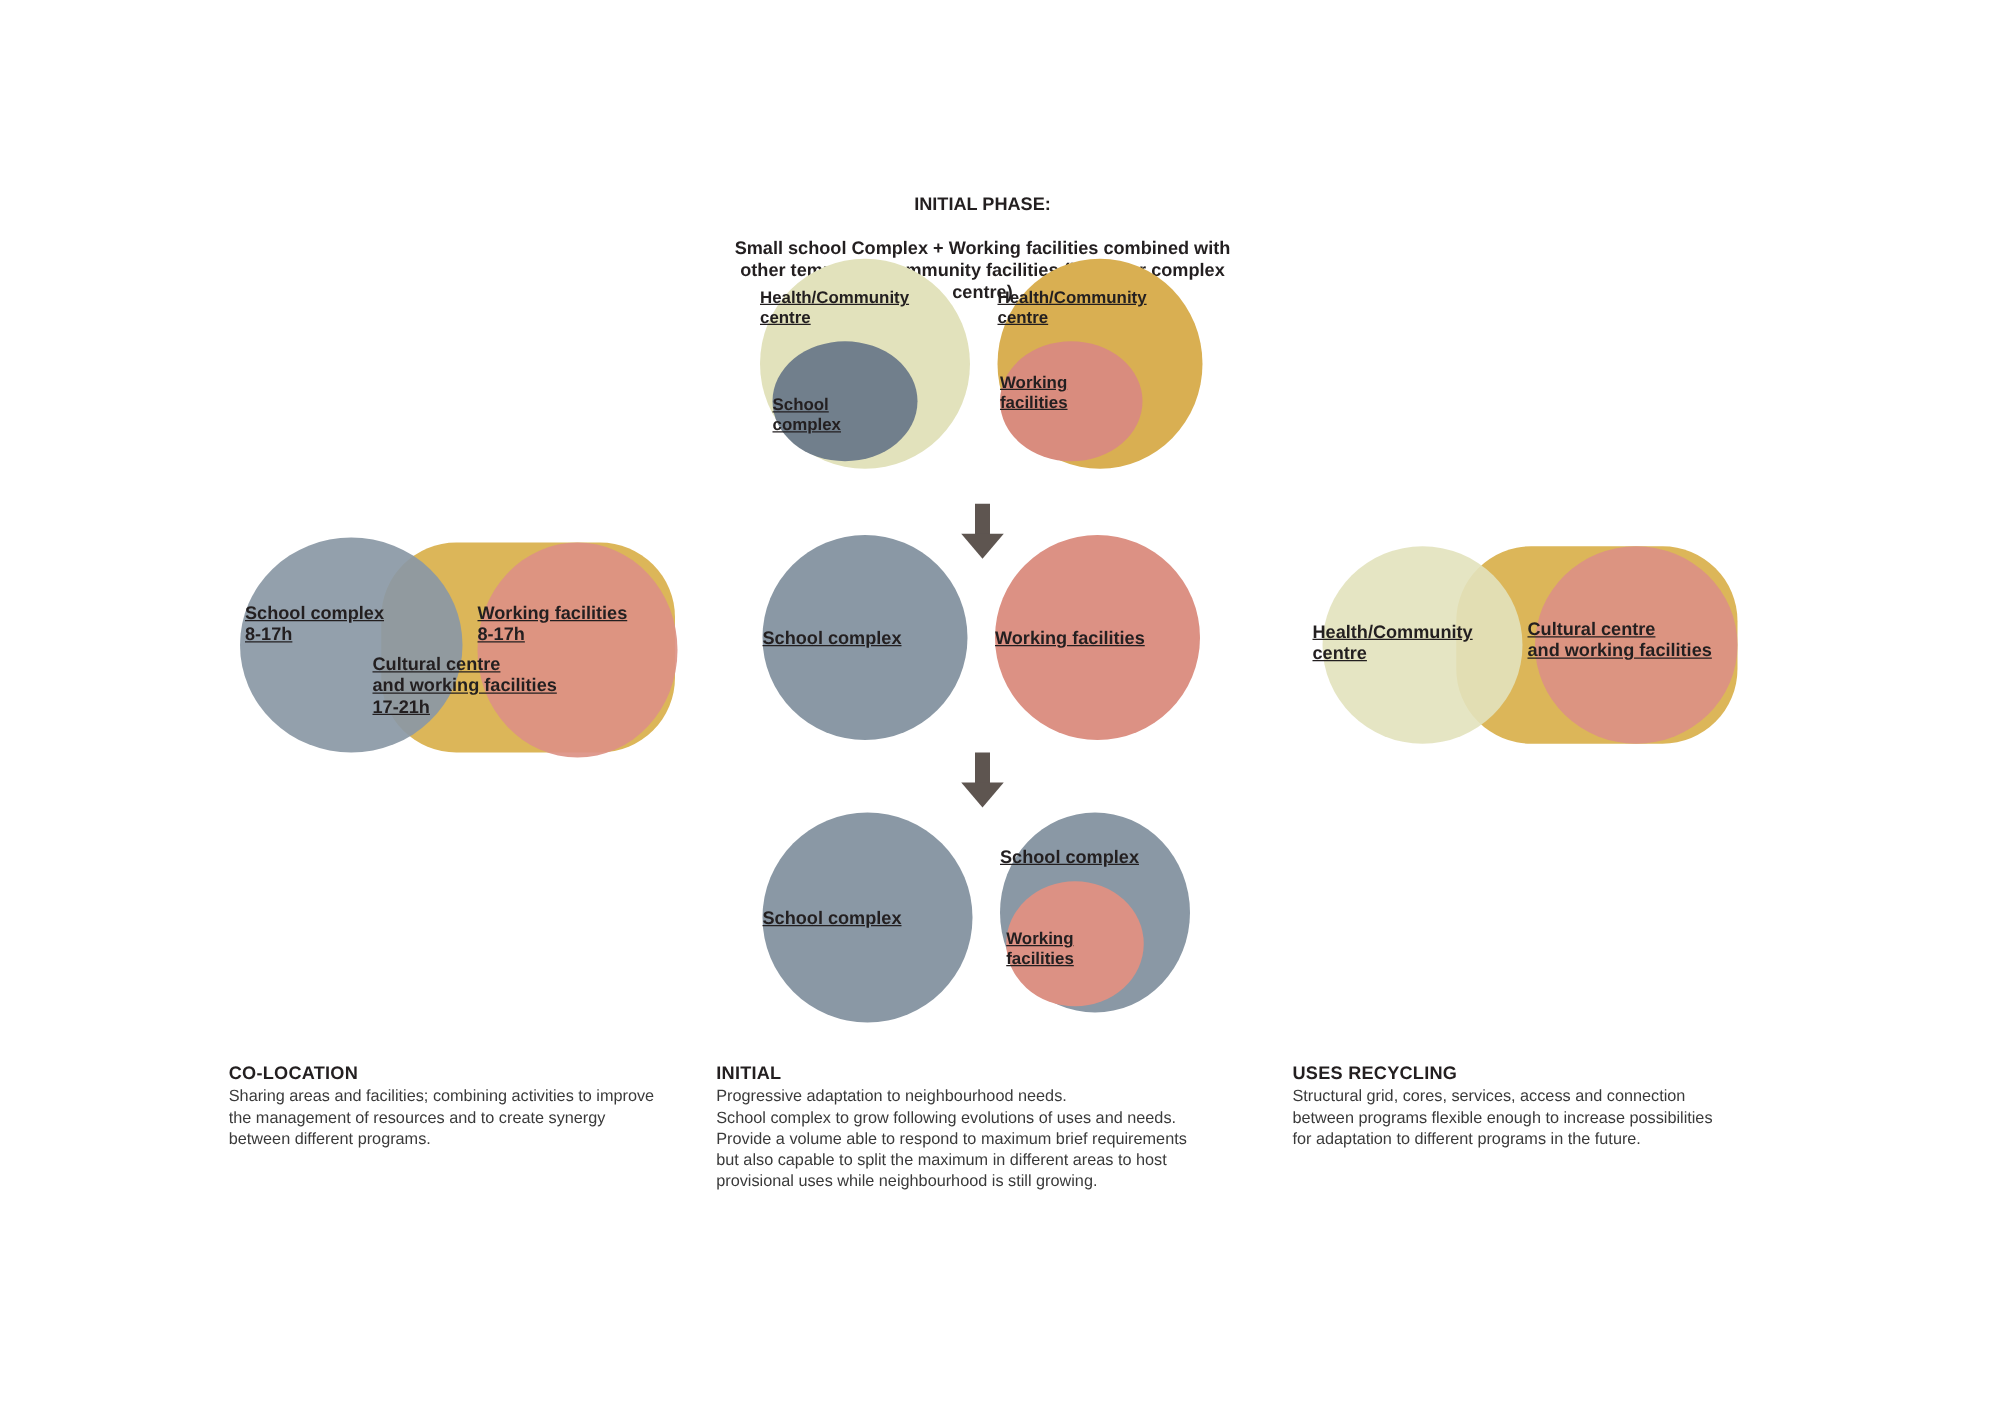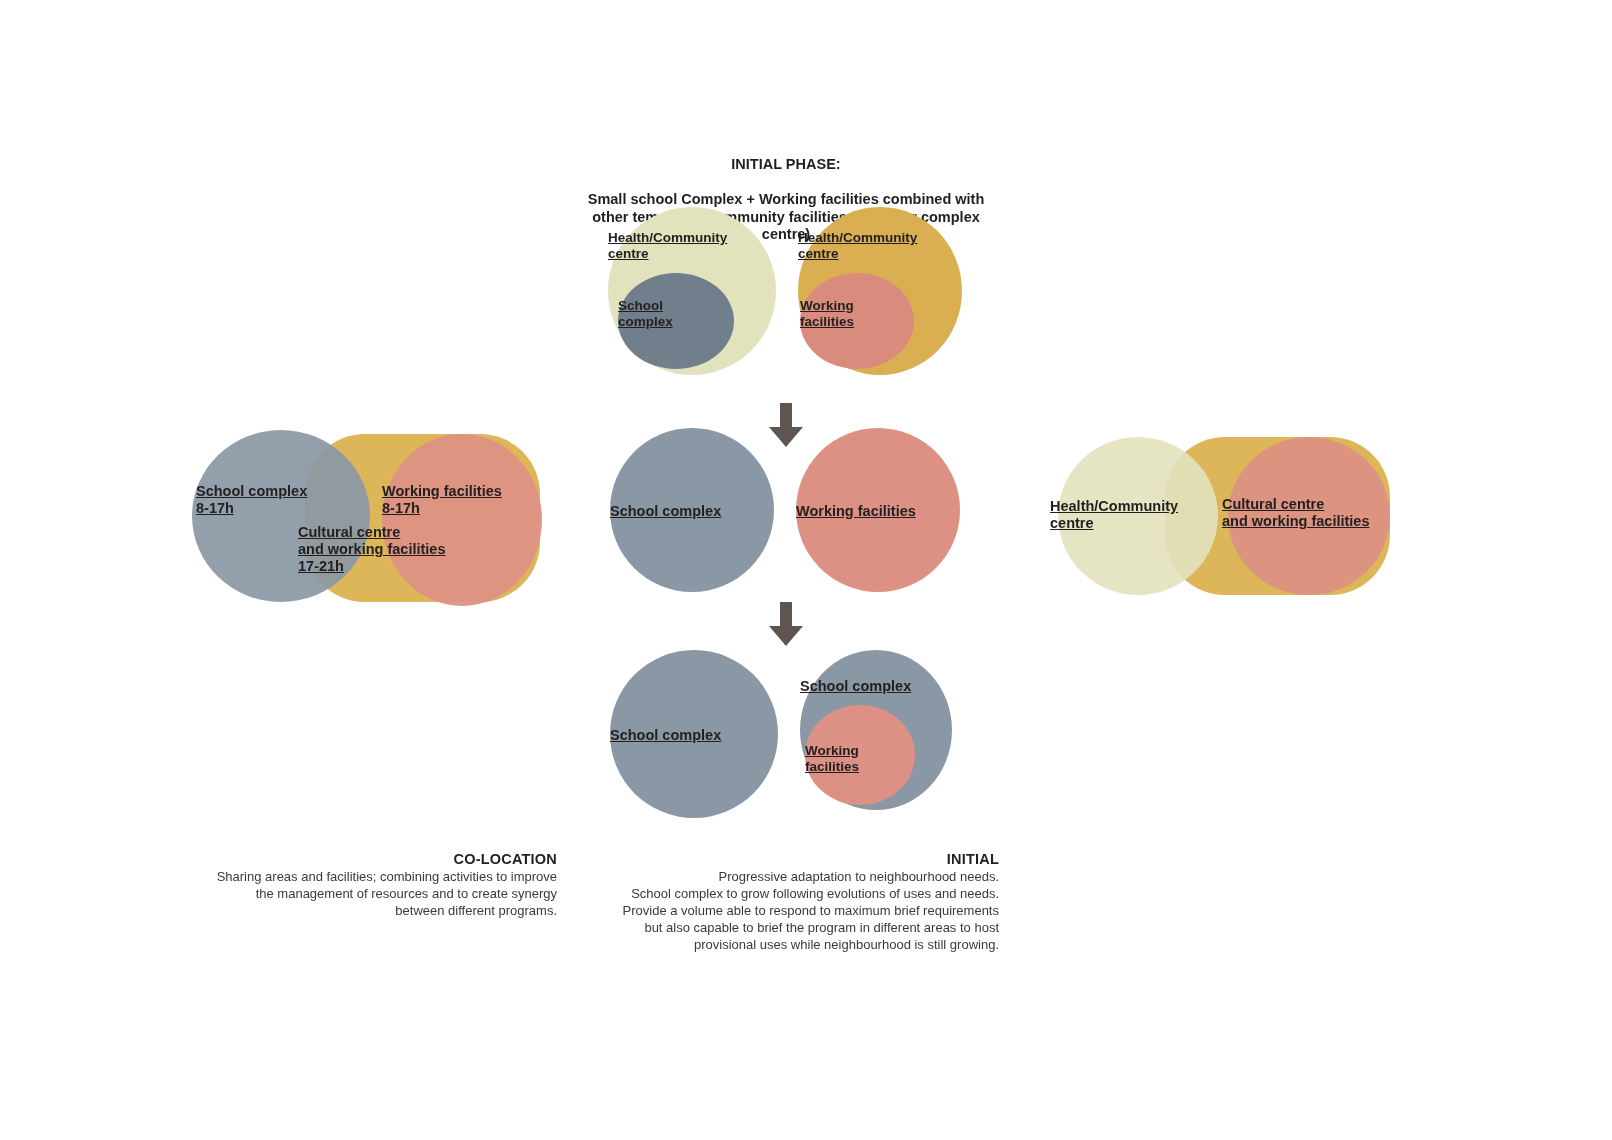--- a/index.html
+++ b/index.html
@@ -84,21 +84,21 @@
     width: 0;
     height: 0;
     border-left: 17px solid transparent;
     border-right: 17px solid transparent;
     border-top: 20px solid #5e5550;
   }
 
   
   .caption {
     position: absolute;
-    text-align: right;
+    text-align: left;
   }
   .caption .cap-title {
     font-weight: bold;
     font-size: 14.5px;
     letter-spacing: 0.2px;
     color: #231f20;
     margin-bottom: 2px;
   }
   .caption .cap-body {
     font-size: 13px;
@@ -117,21 +117,21 @@
     <div>Small school Complex + Working facilities combined with
 other temporary community facilities (health or complex
 centre)</div>
   </div>
 
   <div>
     <div class="shape circle c-pale" style="left:608px; top:207px; width:168px; height:168px;"></div>
     <div class="shape circle c-gray-d" style="left:618px; top:273px; width:116px; height:96px;"></div>
     <div class="lbl lbl-13" style="left:608px; top:230px; width:168px;">Health/Community
 centre</div>
-    <div class="lbl lbl-13" style="left:618px; top:298px; width:116px;">School
+    <div class="lbl lbl-13" style="left:618px; top:316px; width:116px;">School
 complex</div>
   </div>
 
   <div>
     <div class="shape circle c-gold2" style="left:798px; top:207px; width:164px; height:168px;"></div>
     <div class="shape circle c-red2" style="left:800px; top:273px; width:114px; height:96px;"></div>
     <div class="lbl lbl-13" style="left:798px; top:230px; width:164px;">Health/Community
 centre</div>
     <div class="lbl lbl-13" style="left:800px; top:298px; width:114px;">Working
 facilities</div>
@@ -202,18 +202,24 @@
     <div class="cap-body">Sharing areas and facilities; combining activities to improve
 the management of resources and to create synergy
 between different programs.</div>
   </div>
 
   <div class="caption" style="left:573px; top:851px; width:426px;">
     <div class="cap-title">INITIAL</div>
     <div class="cap-body">Progressive adaptation to neighbourhood needs.
 School complex to grow following evolutions of uses and needs.
 Provide a volume able to respond to maximum brief requirements
-but also capable to brief the program in different areas to host
+but also capable to split the maximum in different areas to host
 provisional uses while neighbourhood is still growing.</div>
   </div>
 
+  <div class="caption" style="left:1034px; top:851px; width:378px;">
+    <div class="cap-title">USES RECYCLING</div>
+    <div class="cap-body">Structural grid, cores, services, access and connection
+between programs flexible enough to increase possibilities
+for adaptation to different programs in the future.</div>
+  </div>
 
 </div>
 
 </body></html>

